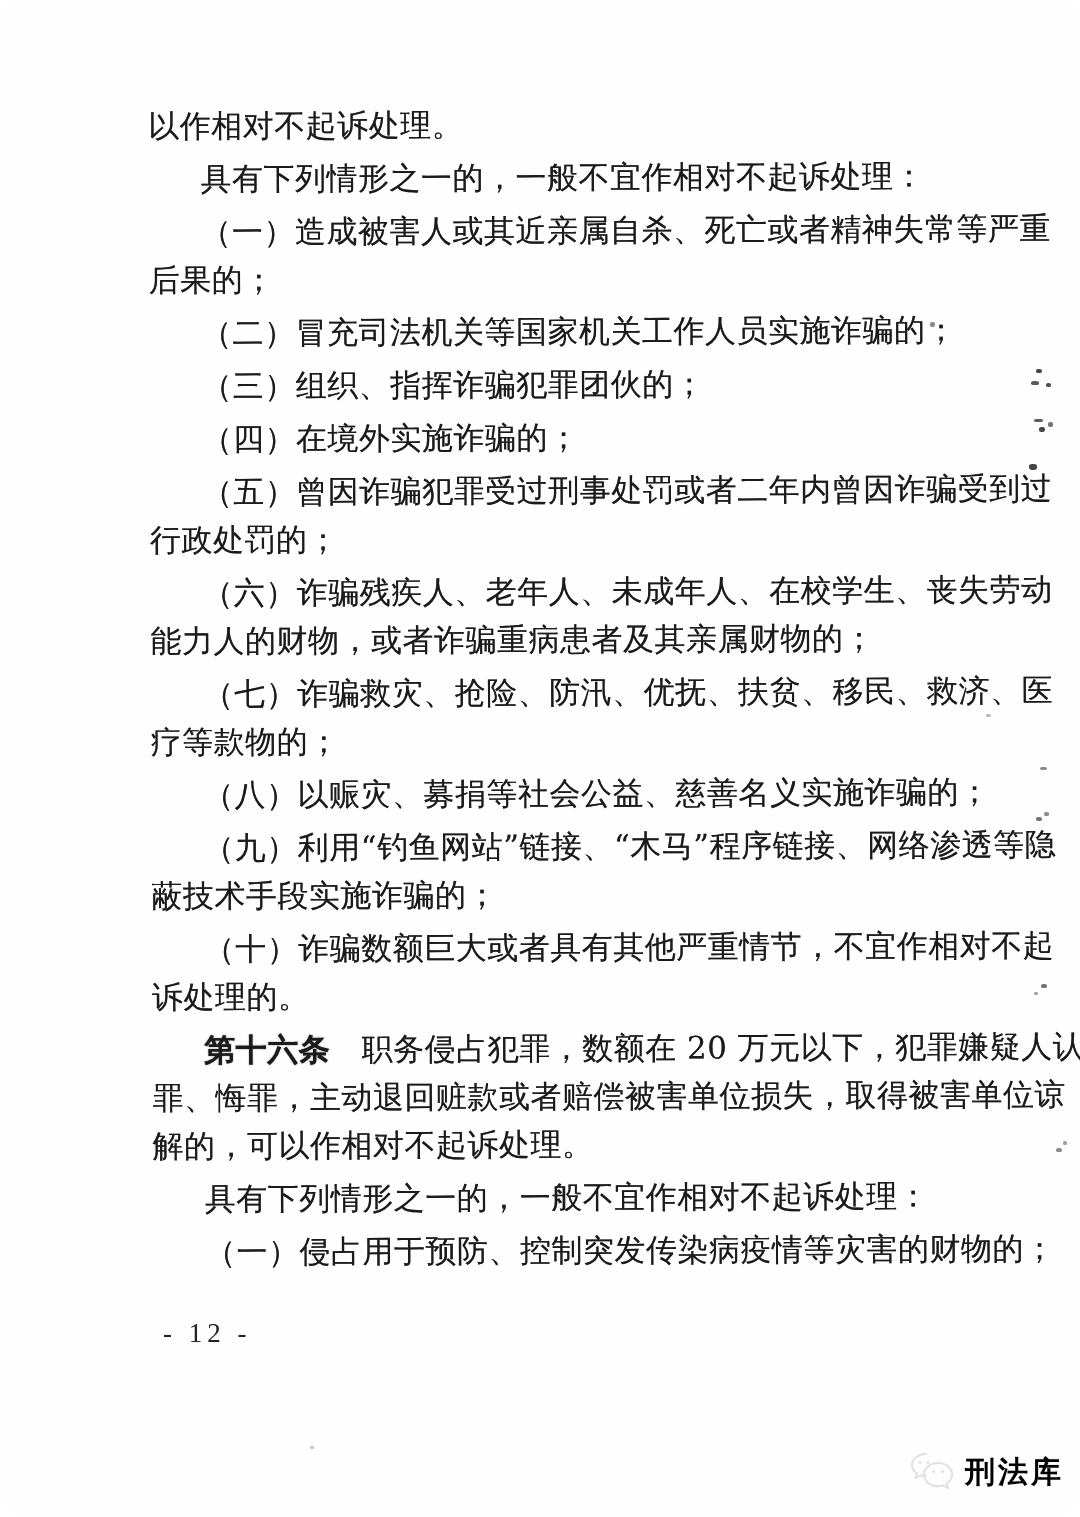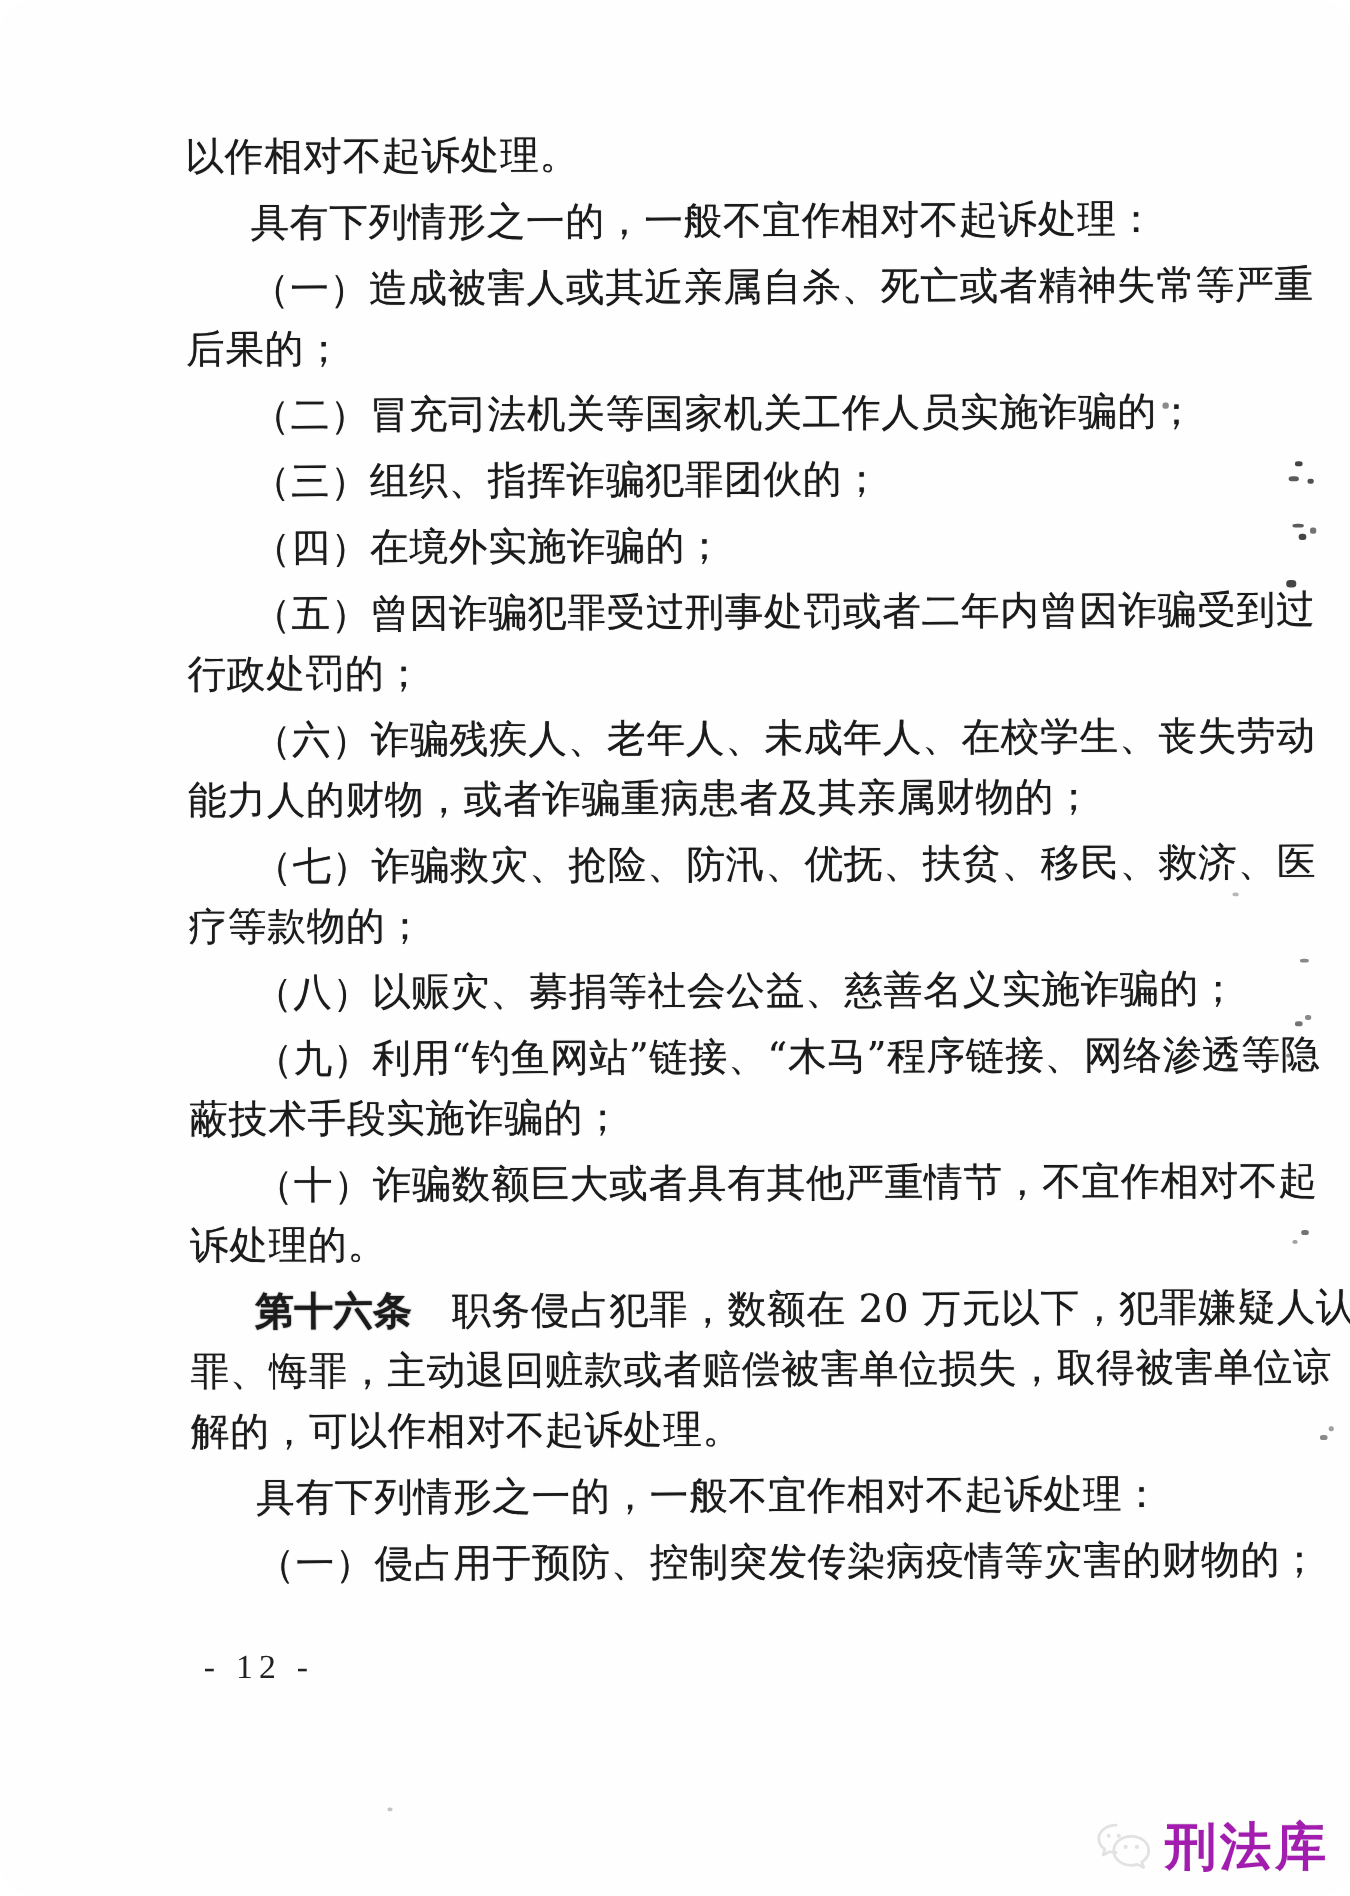--- a/index.html
+++ b/index.html
@@ -56,24 +56,24 @@
     position: absolute;
     right: 16px;
     top: 1450px;
     display: flex;
     align-items: center;
     gap: 6px;
     user-select: none;
   }
   .wm-icon { display: inline-block; width: 54px; height: 44px; }
   .wm-text {
-    font-size: 41px;
+    font-size: 30px;
     font-weight: 600;
     letter-spacing: 3px;
-    color: #a21caf;
+    color: #000000;
     text-shadow: 0 1px 0 #fbfbfb, 0 -1px 0 #eeeeee;
     font-family: "DejaVu Serif", "Liberation Serif", serif;
   }
   .speck {
     position: absolute;
     background: #161616;
     border-radius: 40%;
   }
 </style>
 </head>

